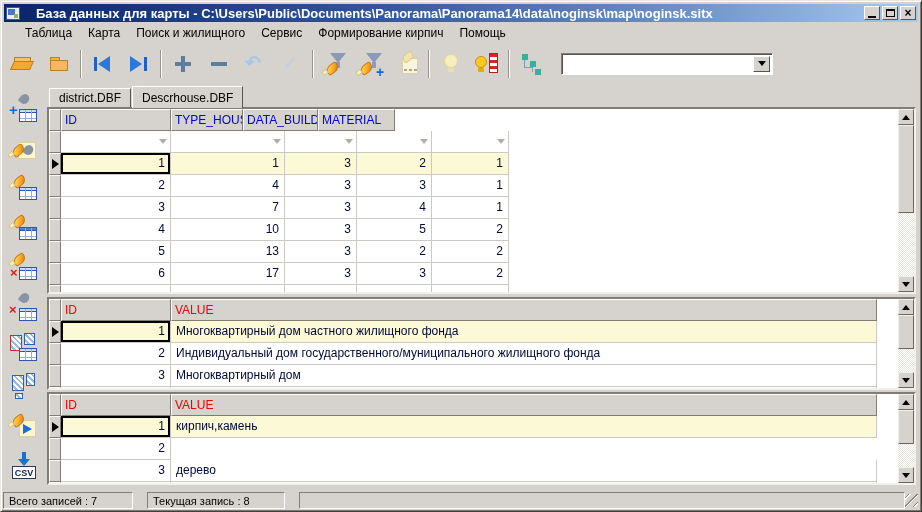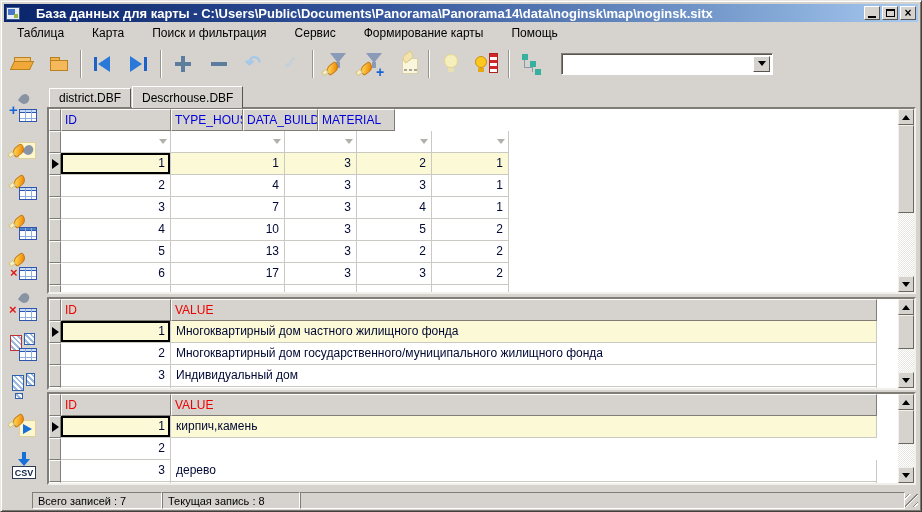--- a/index.html
+++ b/index.html
@@ -19,21 +19,21 @@
   .title-icon:before{ content:""; position:absolute; left:1px; top:1px; right:4px; bottom:4px; background:#4a76c8;}
   .title-icon:after{ content:""; position:absolute; right:1px; bottom:1px; width:4px; height:4px; background:#9ab648;}
   .title-text{ color:#fff; font-weight:bold; font-size:13px; padding-left:16px; flex:1; white-space:nowrap; overflow:hidden;}
   .tbtn{ width:16px; height:14px; margin-left:2px; background:#d6d3ce; flex:0 0 auto;
     border:1px solid; border-color:#ffffff #58554e #58554e #ffffff;
     display:flex; align-items:center; justify-content:center; position:relative;}
   .glyph-min{ width:8px; height:2px; background:#000; margin-top:8px;}
   .glyph-max{ width:9px; height:8px; border:1px solid #000; border-top-width:2px;}
   .glyph-close{ font-size:12px; font-weight:bold; color:#000; line-height:10px; }
   
-  .menubar{ height:21px; display:flex; align-items:center; padding-left:8px;gap:12px; }
+  .menubar{ height:21px; display:flex; align-items:center; padding-left:16px; }
   .menu-item{ font-size:12px; color:#000; padding:2px 8px; }
   
   .toolbar{ height:41px; display:flex; align-items:center; padding-left:4px; }
   .tool-btn{ width:36px; height:32px; display:flex; align-items:center; justify-content:center; }
   .tb-sep{ width:2px; height:28px; border-left:1px solid #99958c; border-right:1px solid #ffffff; margin:0 3px; }
   .i{ position:relative; width:26px; height:26px; }
   .i2{ position:relative; width:30px; height:30px; }
   .p{ position:absolute; }
   .g{ line-height:1; }
   .combo{ margin-left:12px; width:212px; height:22px; display:flex; background:#fff;
@@ -82,21 +82,21 @@
     display:flex; align-items:center; justify-content:center;}
   .sb-thumb{ width:16px; background:#d6d3ce; flex:0 0 auto;
     border:1px solid; border-color:#f2f0ea #6a675f #6a675f #f2f0ea;}
   .sb-track{ flex:1; background-color:#e7e5e0;
     background-image: linear-gradient(45deg,#fff 25%,transparent 25%,transparent 75%,#fff 75%),
                       linear-gradient(45deg,#fff 25%,transparent 25%,transparent 75%,#fff 75%);
     background-size:2px 2px; background-position:0 0,1px 1px;}
   .tri-u{ width:0; height:0; border-left:4px solid transparent; border-right:4px solid transparent; border-bottom:5px solid #000;}
   .tri-d{ width:0; height:0; border-left:4px solid transparent; border-right:4px solid transparent; border-top:5px solid #000;}
   
-  .statusbar{ height:20px; display:flex; align-items:center; padding:1px 16px 1px 2px; gap:0; position:relative;margin-left:29px;}
+  .statusbar{ height:20px; display:flex; align-items:center; padding:1px 16px 1px 2px; gap:14px; position:relative;}
   .spanel{ height:17px; border:1px solid; border-color:#807d76 #ffffff #ffffff #807d76;
     font-size:11px; padding:2px 5px 0 5px; white-space:nowrap; overflow:hidden;}
   .sp1{ width:130px; } .sp2{ width:138px; } .sp3{ flex:1; }
   .grip{ position:absolute; right:3px; bottom:3px; width:13px; height:13px;
     background:repeating-linear-gradient(-45deg,#d6d3ce 0 2px,#ffffff 2px 3px,#8a877f 3px 4px,#d6d3ce 4px 6px);}
   
   .mtab{ width:18px; height:13px; background:#fff; border:1px solid #2e56b0; overflow:hidden;}
   .mtab-h{ height:3px; background:#c8dcf2; border-bottom:1px solid #2e56b0;}
   .mtab-h.dark{ background:#5080c8; }
   .hatch{ background:repeating-linear-gradient(45deg,#ffffff 0 2px,#9cb8dc 2px 4px); }
@@ -115,23 +115,23 @@
         <div class="glyph-max"></div>
       </div>
     <div class="tbtn">
         <span class="glyph-close">×</span>
       </div>
   </div>
 
   <div class="menubar" id="menubar">
       <div class="menu-item">Таблица</div>
       <div class="menu-item">Карта</div>
-      <div class="menu-item">Поиск и фильтрация</div>
+      <div class="menu-item">Поиск и жилищного</div>
       <div class="menu-item">Сервис</div>
-      <div class="menu-item">Формирование карты</div>
+      <div class="menu-item">Формирование кирпич</div>
       <div class="menu-item">Помощь</div>
     </div>
   <div class="toolbar" id="toolbar">
       <div class="tool-btn">
         <div class="i">
           <div class="p" style="left:4px;top:6px;width:17px;height:10px;background:#f5c06a;border:1px solid #b8821e"></div>
           <div class="p" style="left:2px;top:10px;width:20px;height:9px;background:#f2a838;border:1px solid #b8821e;transform:skewX(-25deg)"></div>
         </div>
       </div>
       <div class="tool-btn">
@@ -453,26 +453,26 @@
             <div class="grow">
               <div class="rsel">
                 <div class="tri-right"></div>
               </div>
               <div class="dcell num selrow focus" style="width: 110px;">1</div>
               <div class="dcell selrow" style="width: 706px;">Многоквартирный дом частного жилищного фонда</div>
             </div>
             <div class="grow">
               <div class="rsel"></div>
               <div class="dcell num" style="width: 110px;">2</div>
-              <div class="dcell" style="width: 706px;">Многоквартирный дом государственного/муниципального жилищного фонда</div>
+              <div class="dcell" style="width: 706px;">Индивидуальный дом государственного/муниципального жилищного фонда</div>
             </div>
             <div class="grow">
               <div class="rsel"></div>
               <div class="dcell num" style="width: 110px;">3</div>
-              <div class="dcell" style="width: 706px;">Индивидуальный дом</div>
+              <div class="dcell" style="width: 706px;">Многоквартирный дом</div>
             </div>
             <div class="grow">
               <div class="rsel"></div>
               <div class="dcell num" style="width: 110px;"></div>
               <div class="dcell" style="width: 706px;"></div>
             </div>
           </div>
           <div class="vscroll">
             <div class="sb-btn">
               <div class="tri-u"></div>

